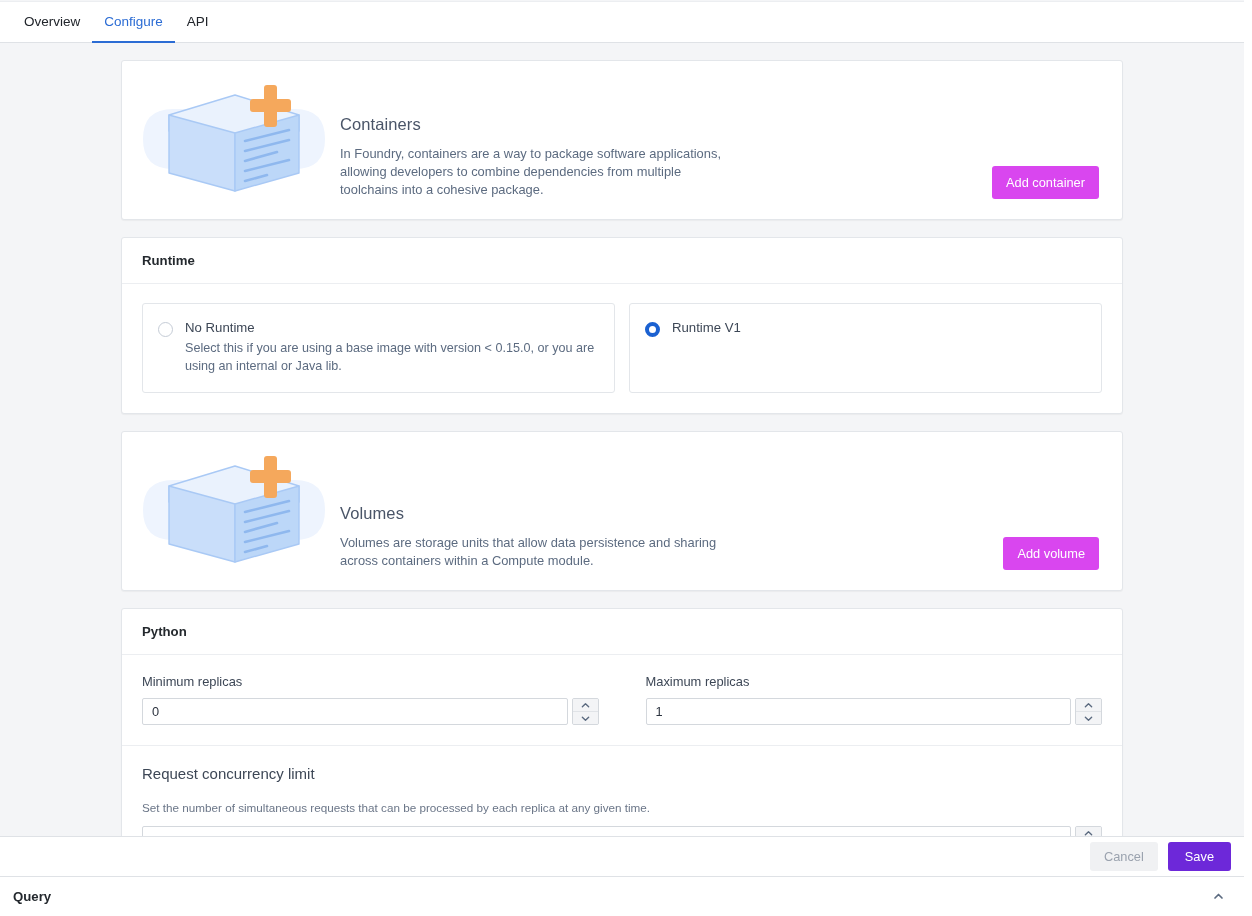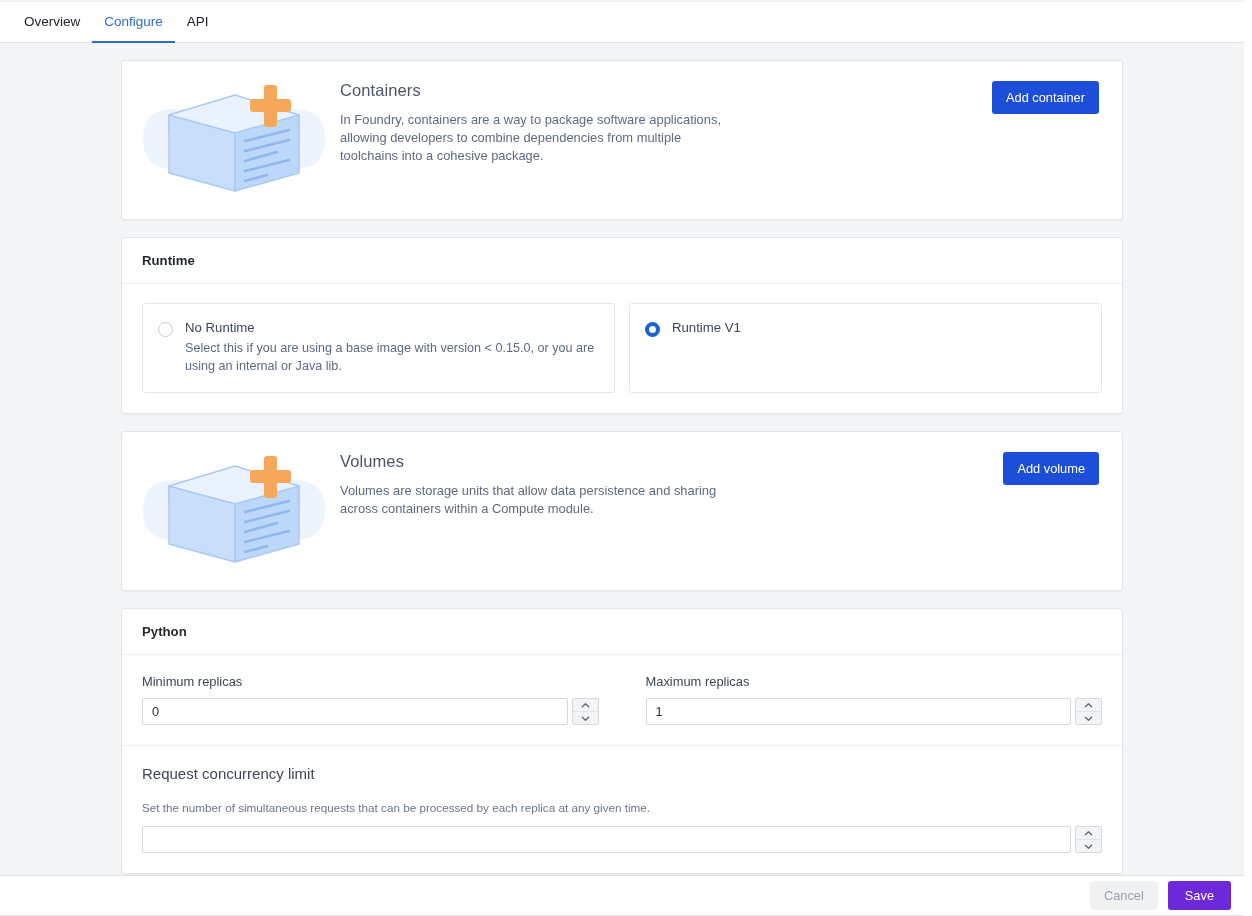--- a/index.html
+++ b/index.html
@@ -33,29 +33,29 @@
     padding: 17px 0 0 0; overflow: hidden; position: relative;
   }
   .center-col { width: 1002px; margin: 0 auto; }
 
   .card {
     background: #ffffff; border: 1px solid #e3e6ea; border-radius: 3px;
     margin-bottom: 17px; box-shadow: 0 1px 1px rgba(16,22,26,0.04);
   }
 
   
-  .promo { display: flex; align-items: flex-start; padding: 20px 20px 20px 8px; min-height: 156px; }
+  .promo { display: flex; align-items: flex-end; padding: 20px 20px 20px 8px; min-height: 156px; }
   .promo-art { width: 210px; flex: 0 0 210px; display: flex; align-items: center; justify-content: center; }
   .promo-text { flex: 1 1 auto; padding-right: 24px; }
   .promo-title { font-size: 16.5px; color: #4a5568; font-weight: 400; margin-bottom: 11px; letter-spacing: .1px; }
   .promo-desc { font-size: 12.9px; line-height: 18px; color: #5c6b80; max-width: 400px; }
   .promo-action { flex: 0 0 auto; padding-right: 3px; }
 
   .btn-primary {
-    background: #1d4ed8; color: #ffffff; border: none; border-radius: 3px;
+    background: #d946ef; color: #ffffff; border: none; border-radius: 3px;
     font-size: 12.8px; font-family: inherit; padding: 9px 14px; cursor: pointer;
     white-space: nowrap;
   }
 
   
   .sec-head { padding: 15px 20px; font-size: 13.2px; font-weight: bold; color: #24292e; border-bottom: 1px solid #eceef1; }
   .sec-body { padding: 19px 20px 20px 20px; }
 
   .radio-row { display: flex; gap: 14px; }
   .radio-card {
@@ -304,14 +304,23 @@
       </div>
 
     </div>
   </div>
 
   <div class="footer">
     <button class="btn-ghost">Cancel</button>
     <button class="btn-save">Save</button>
   </div>
 
+  <div class="query-bar">
+    <span class="query-title">Query</span>
+    <span class="query-spacer"></span>
+    <span class="collapse-btn">
+      <svg width="13" height="13" viewBox="0 0 13 13" aria-hidden="true">
+        <path d="M3 8 L6.5 4.5 L10 8" fill="none" stroke="#5c6b80" stroke-width="1.7" stroke-linecap="round" stroke-linejoin="round"></path>
+      </svg>
+    </span>
+  </div>
 
 </div>
 
 </body></html>

